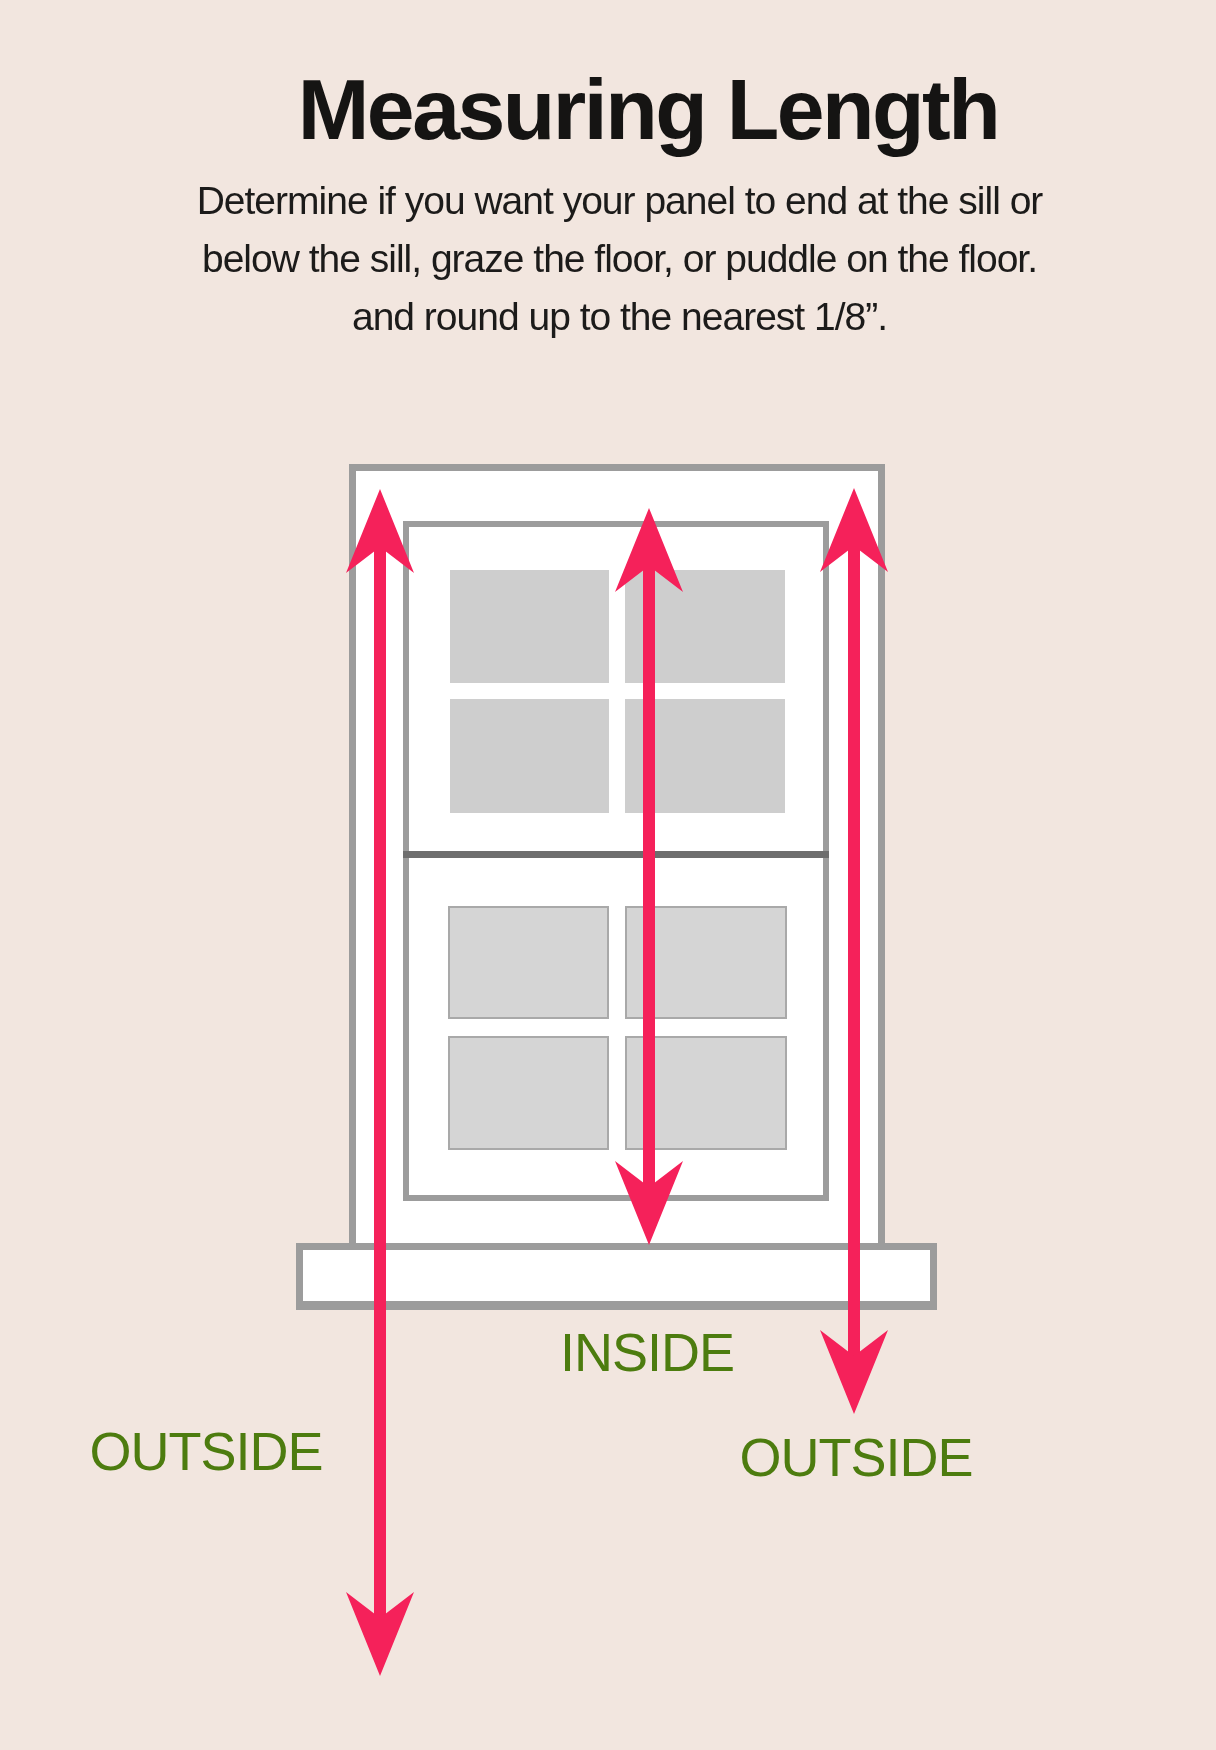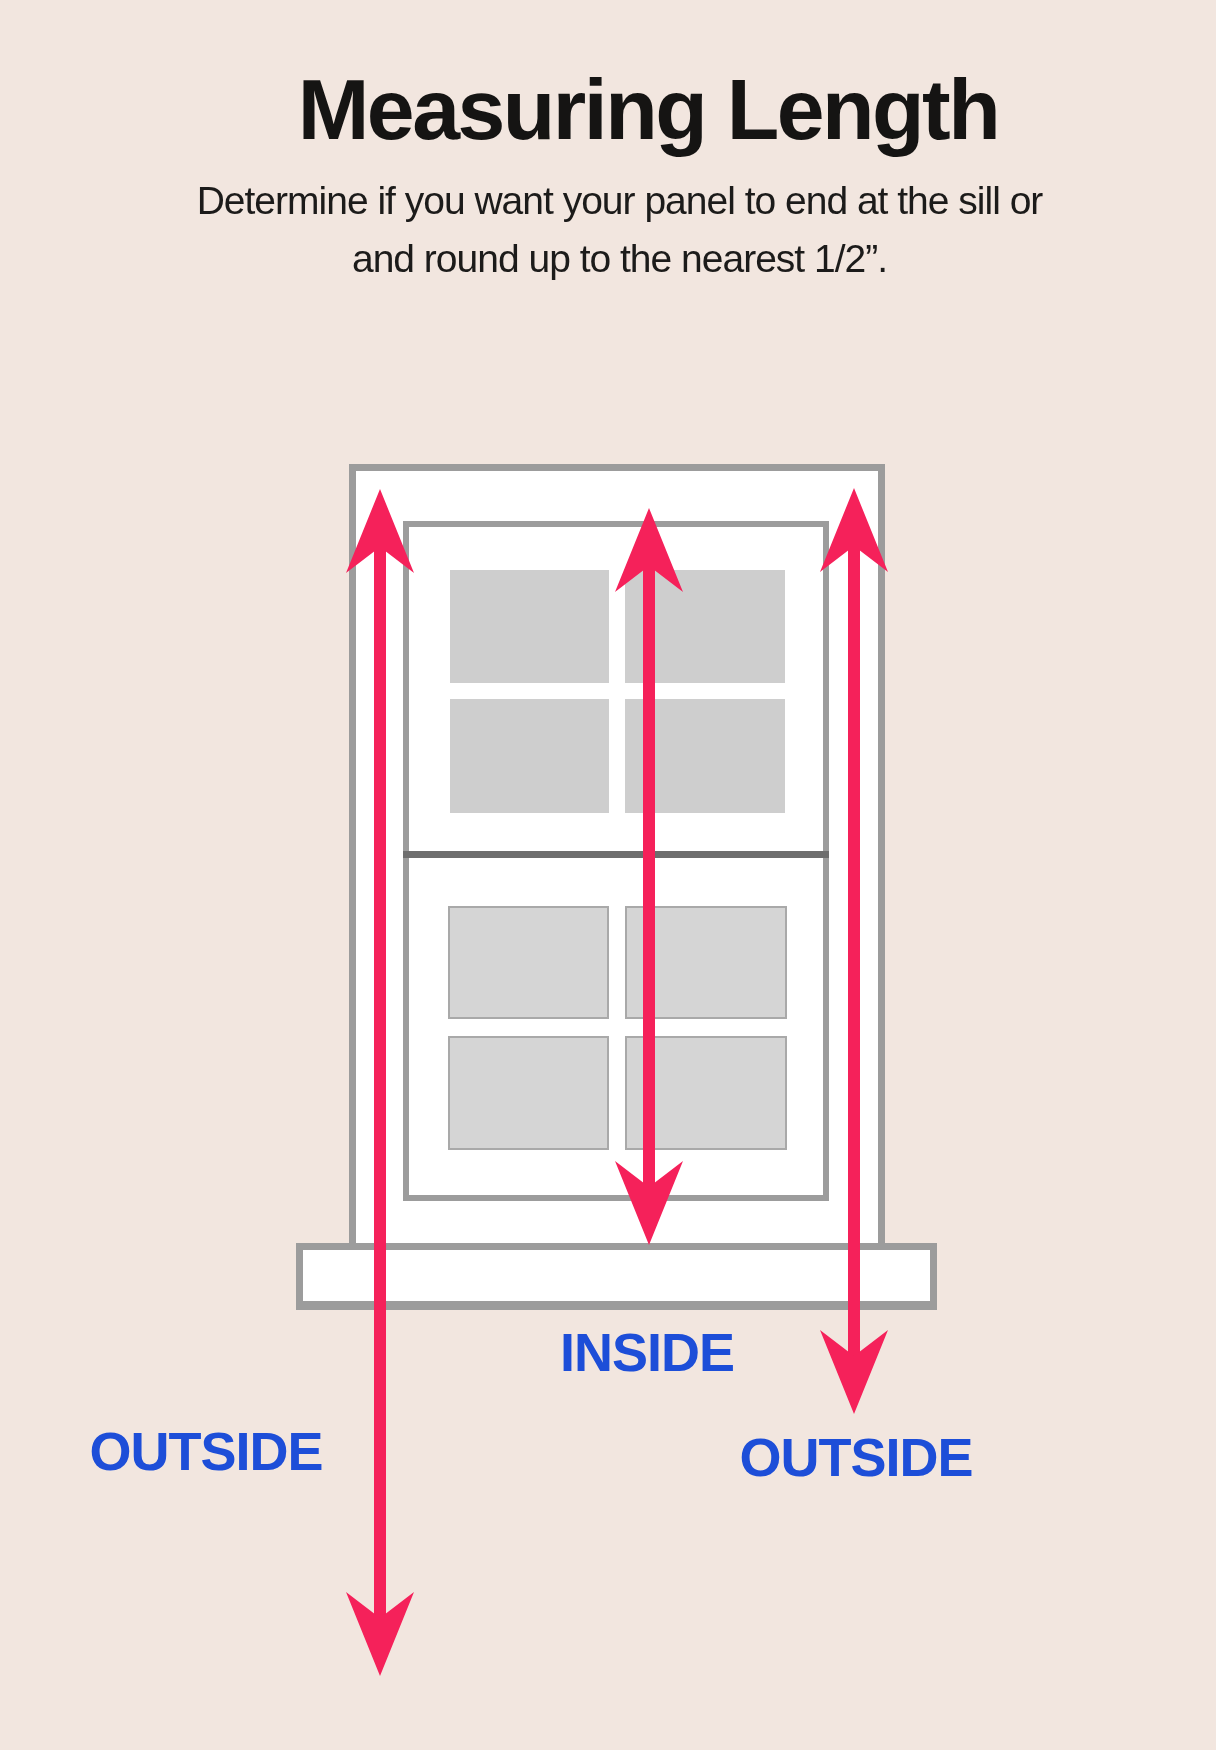--- a/index.html
+++ b/index.html
@@ -75,41 +75,42 @@
   .arrow-layer{
     position:absolute;
     left:0;top:0;width:1216px;height:1750px;
     z-index:5;
   }
 
   .measure-label{
     position:absolute;
     z-index:6;
     font-size:54px;
-    font-weight:bold;
+    font-weight:normal;
     letter-spacing:-1px;
     line-height:54px;
-    color:#1d4ed8;
+    color:#4d7c0f;
     transform:translateX(-50%);
     white-space:nowrap;
   }
   .label-inside{left:647px;top:1325px;}
   .label-outside{left:856px;top:1430px;}
   .label-outside-floor{left:206px;top:1424px;}
 </style>
 </head>
 <body>
 
 <div class="canvas">
 
   <div class="page-title">Measuring Length</div>
 
   <div class="intro">
     <div class="pline">Determine if you want your panel to end at the sill or</div>
-    <div class="pline">and round up to the nearest 1/2”.</div>
+    <div class="pline">below the sill, graze the floor, or puddle on the floor.</div>
+    <div class="pline">and round up to the nearest 1/8”.</div>
   </div>
 
   <div>
     <div class="outer-frame"></div>
     <div class="inner-frame"></div>
 
     <div class="pane" style="left:450px;top:570px;width:159px;height:113px;"></div>
     <div class="pane" style="left:625px;top:570px;width:160px;height:113px;"></div>
     <div class="pane" style="left:450px;top:699px;width:159px;height:114px;"></div>
     <div class="pane" style="left:625px;top:699px;width:160px;height:114px;"></div>

